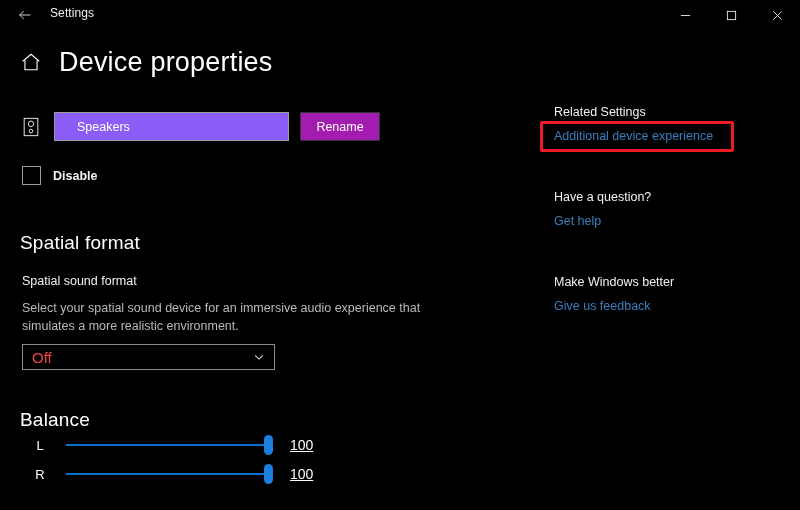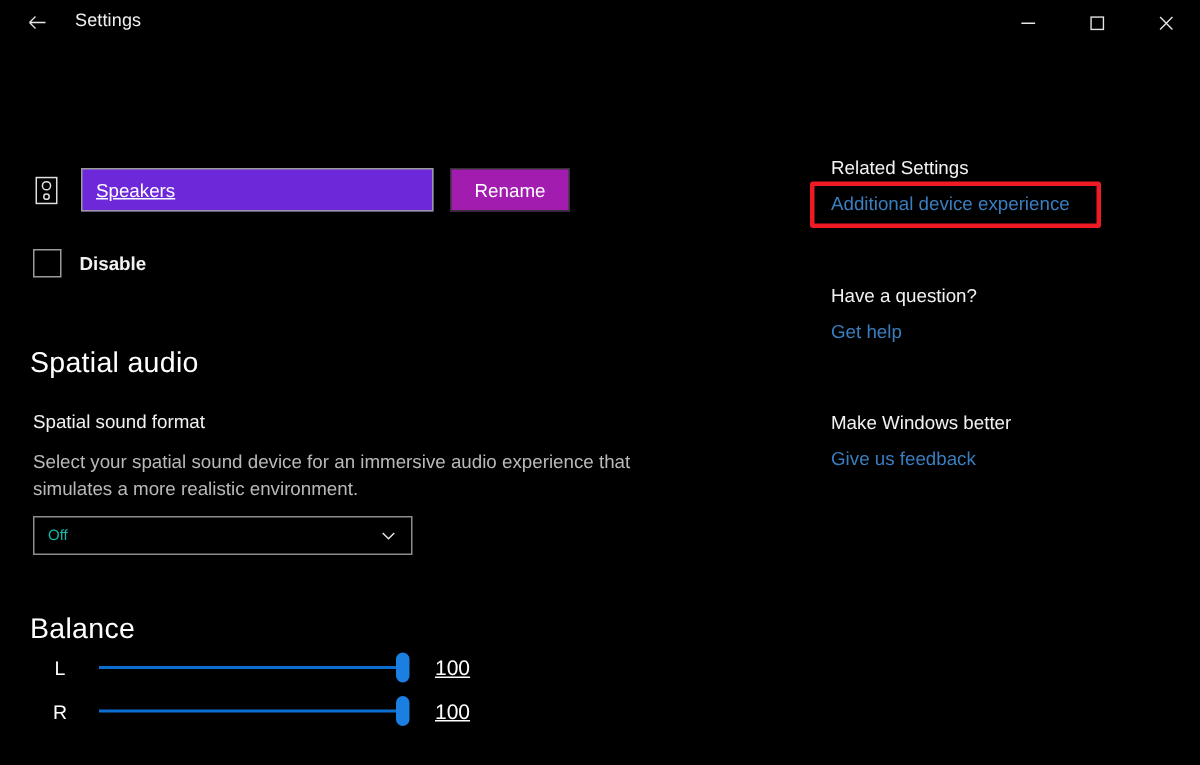--- a/index.html
+++ b/index.html
@@ -62,28 +62,27 @@
   .left-col { position: absolute; left: 0; top: 0; width: 520px; height: 510px; }
 
   .device-row {
     position: absolute; left: 22px; top: 112px;
     display: flex; align-items: center;
   }
   .speaker-icon { width: 18px; height: 20px; color: #e0e0e0; display:block; }
   .name-input {
     margin-left: 14px;
     width: 235px; height: 29px;
-    background: #6d28d9;
+    background: #8b5cf6;
     border: 1px solid #9b9b9b;
     color: #ffffff;
     font-family: "Liberation Sans", sans-serif;
     font-size: 12.5px;
-    padding: 0 9px;
+    padding: 0 22px;
     outline: none;
-    text-decoration: underline;
   }
   .rename-btn {
     margin-left: 11px;
     width: 80px; height: 29px;
     background: #a21caf;
     border: 1px solid #333333;
     color: #ffffff;
     font-family: "Liberation Sans", sans-serif;
     font-size: 12.5px;
     cursor: default;
@@ -123,21 +122,21 @@
   }
 
   .dropdown {
     position: absolute; left: 22px; top: 344px;
     width: 253px; height: 26px;
     background: #000000;
     border: 1px solid #8d8d8d;
     display: flex; align-items: center;
     padding: 0 9px;
   }
-  .dropdown-value { font-size: 10px; color: #14b8a6; flex: 1; }
+  .dropdown-value { font-size: 15px; color: #ef4444; flex: 1; }
   .chevron { width: 12px; height: 12px; color: #e0e0e0; display:block; }
 
   
   .slider-row {
     position: absolute; left: 22px;
     display: flex; align-items: center;
     height: 24px;
   }
   #slider-l { top: 433px; }
   #slider-r { top: 462px; }
@@ -220,41 +219,50 @@
         </svg>
       </div>
       <div class="win-btn">
         <svg viewBox="0 0 12 12" width="11" height="11" fill="none" stroke="currentColor" stroke-width="1">
           <path d="M1.5 1.5L10.5 10.5M10.5 1.5L1.5 10.5"></path>
         </svg>
       </div>
     </div>
   </div>
 
+  <div class="page-header">
+    <span>
+      <svg class="home-icon" viewBox="0 0 24 24" fill="none" stroke="currentColor" stroke-width="1.2">
+        <path d="M3 11.2L12 3.6l9 7.6"></path>
+        <path d="M5.4 10.2V20.4h13.2V10.2"></path>
+      </svg>
+    </span>
+    <div class="page-title">Device properties</div>
+  </div>
 
   <div class="left-col">
 
     <div class="device-row">
       <span>
         <svg class="speaker-icon" viewBox="0 0 18 22" fill="none" stroke="currentColor" stroke-width="1.1">
           <rect x="1.5" y="1.5" width="15" height="19"></rect>
           <circle cx="9" cy="7.5" r="3"></circle>
           <circle cx="9" cy="15.5" r="2"></circle>
         </svg>
       </span>
       <input class="name-input" type="text" value="Speakers" style="">
       <button class="rename-btn">Rename</button>
     </div>
 
     <div class="disable-row">
       <div class="checkbox"></div>
       <div class="disable-label">Disable</div>
     </div>
 
-    <div class="section-head" id="spatial-head">Spatial audio</div>
+    <div class="section-head" id="spatial-head">Spatial format</div>
 
     <div class="sub-label">Spatial sound format</div>
 
     <div class="desc">Select your spatial sound device for an immersive audio experience that simulates a more realistic environment.</div>
 
     <div class="dropdown">
       <span class="dropdown-value">Off</span>
       <span>
         <svg class="chevron" viewBox="0 0 14 14" fill="none" stroke="currentColor" stroke-width="1.2">
           <path d="M2.5 5L7 9.5L11.5 5"></path>

